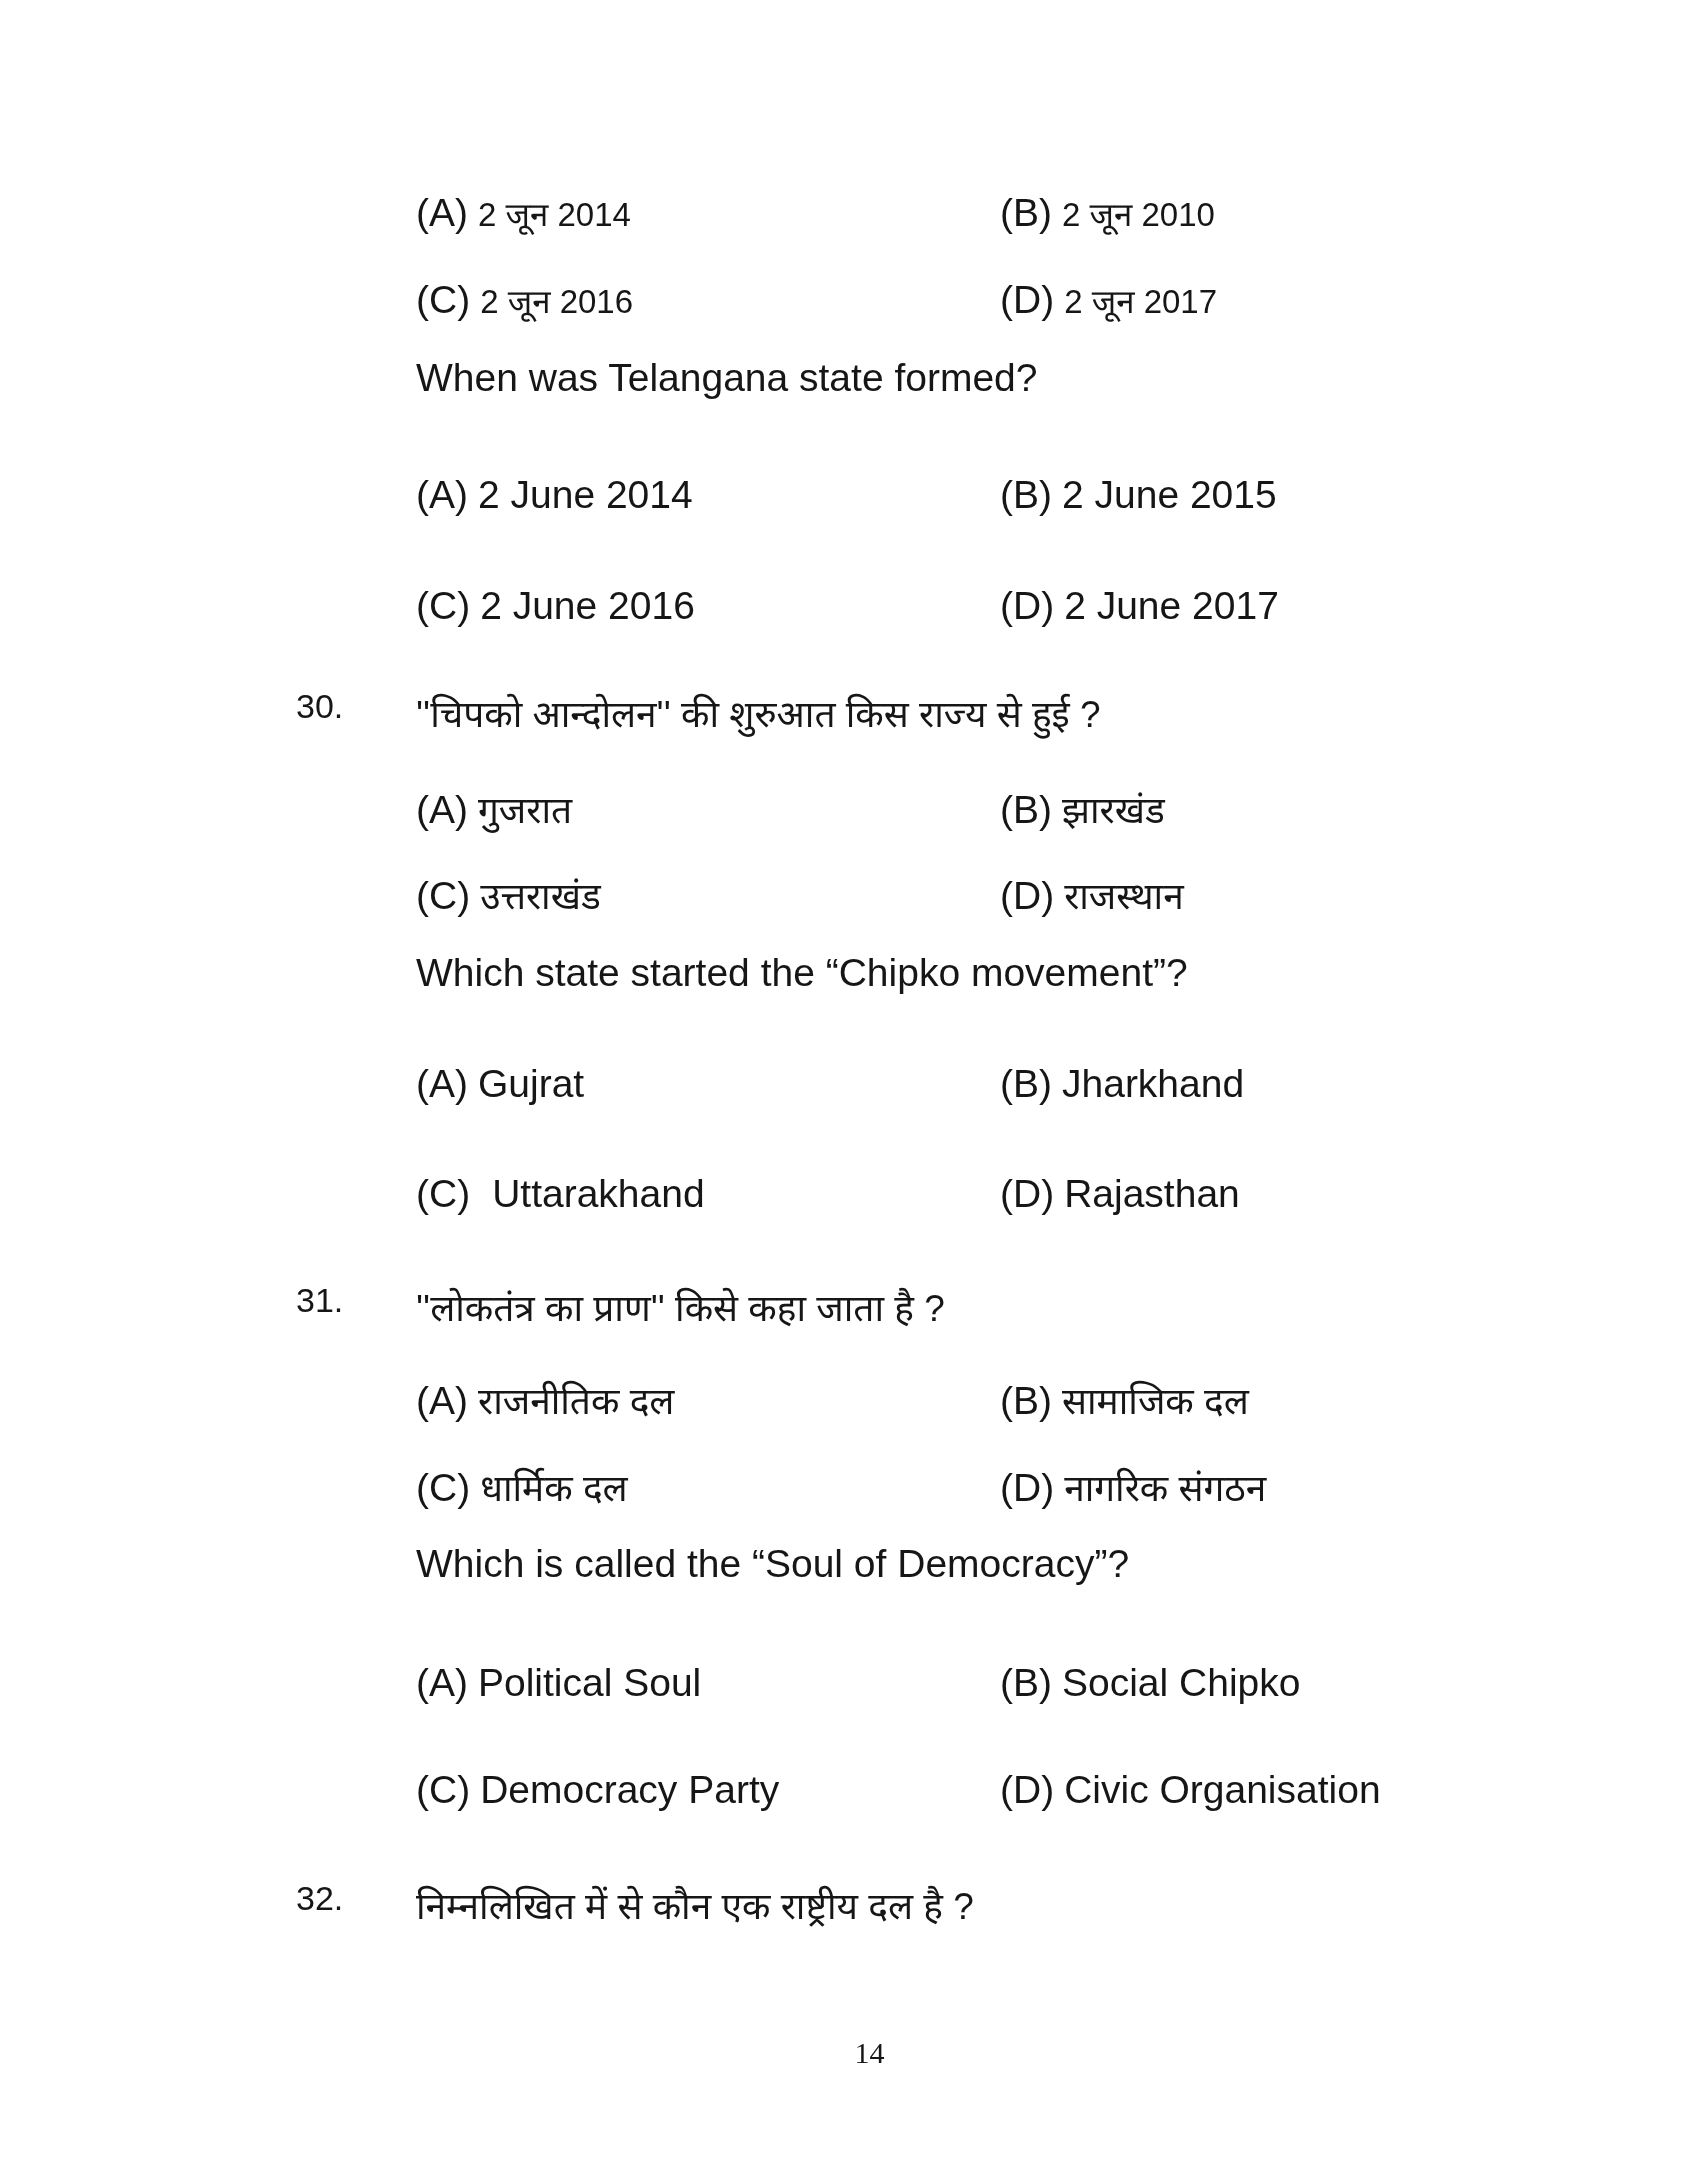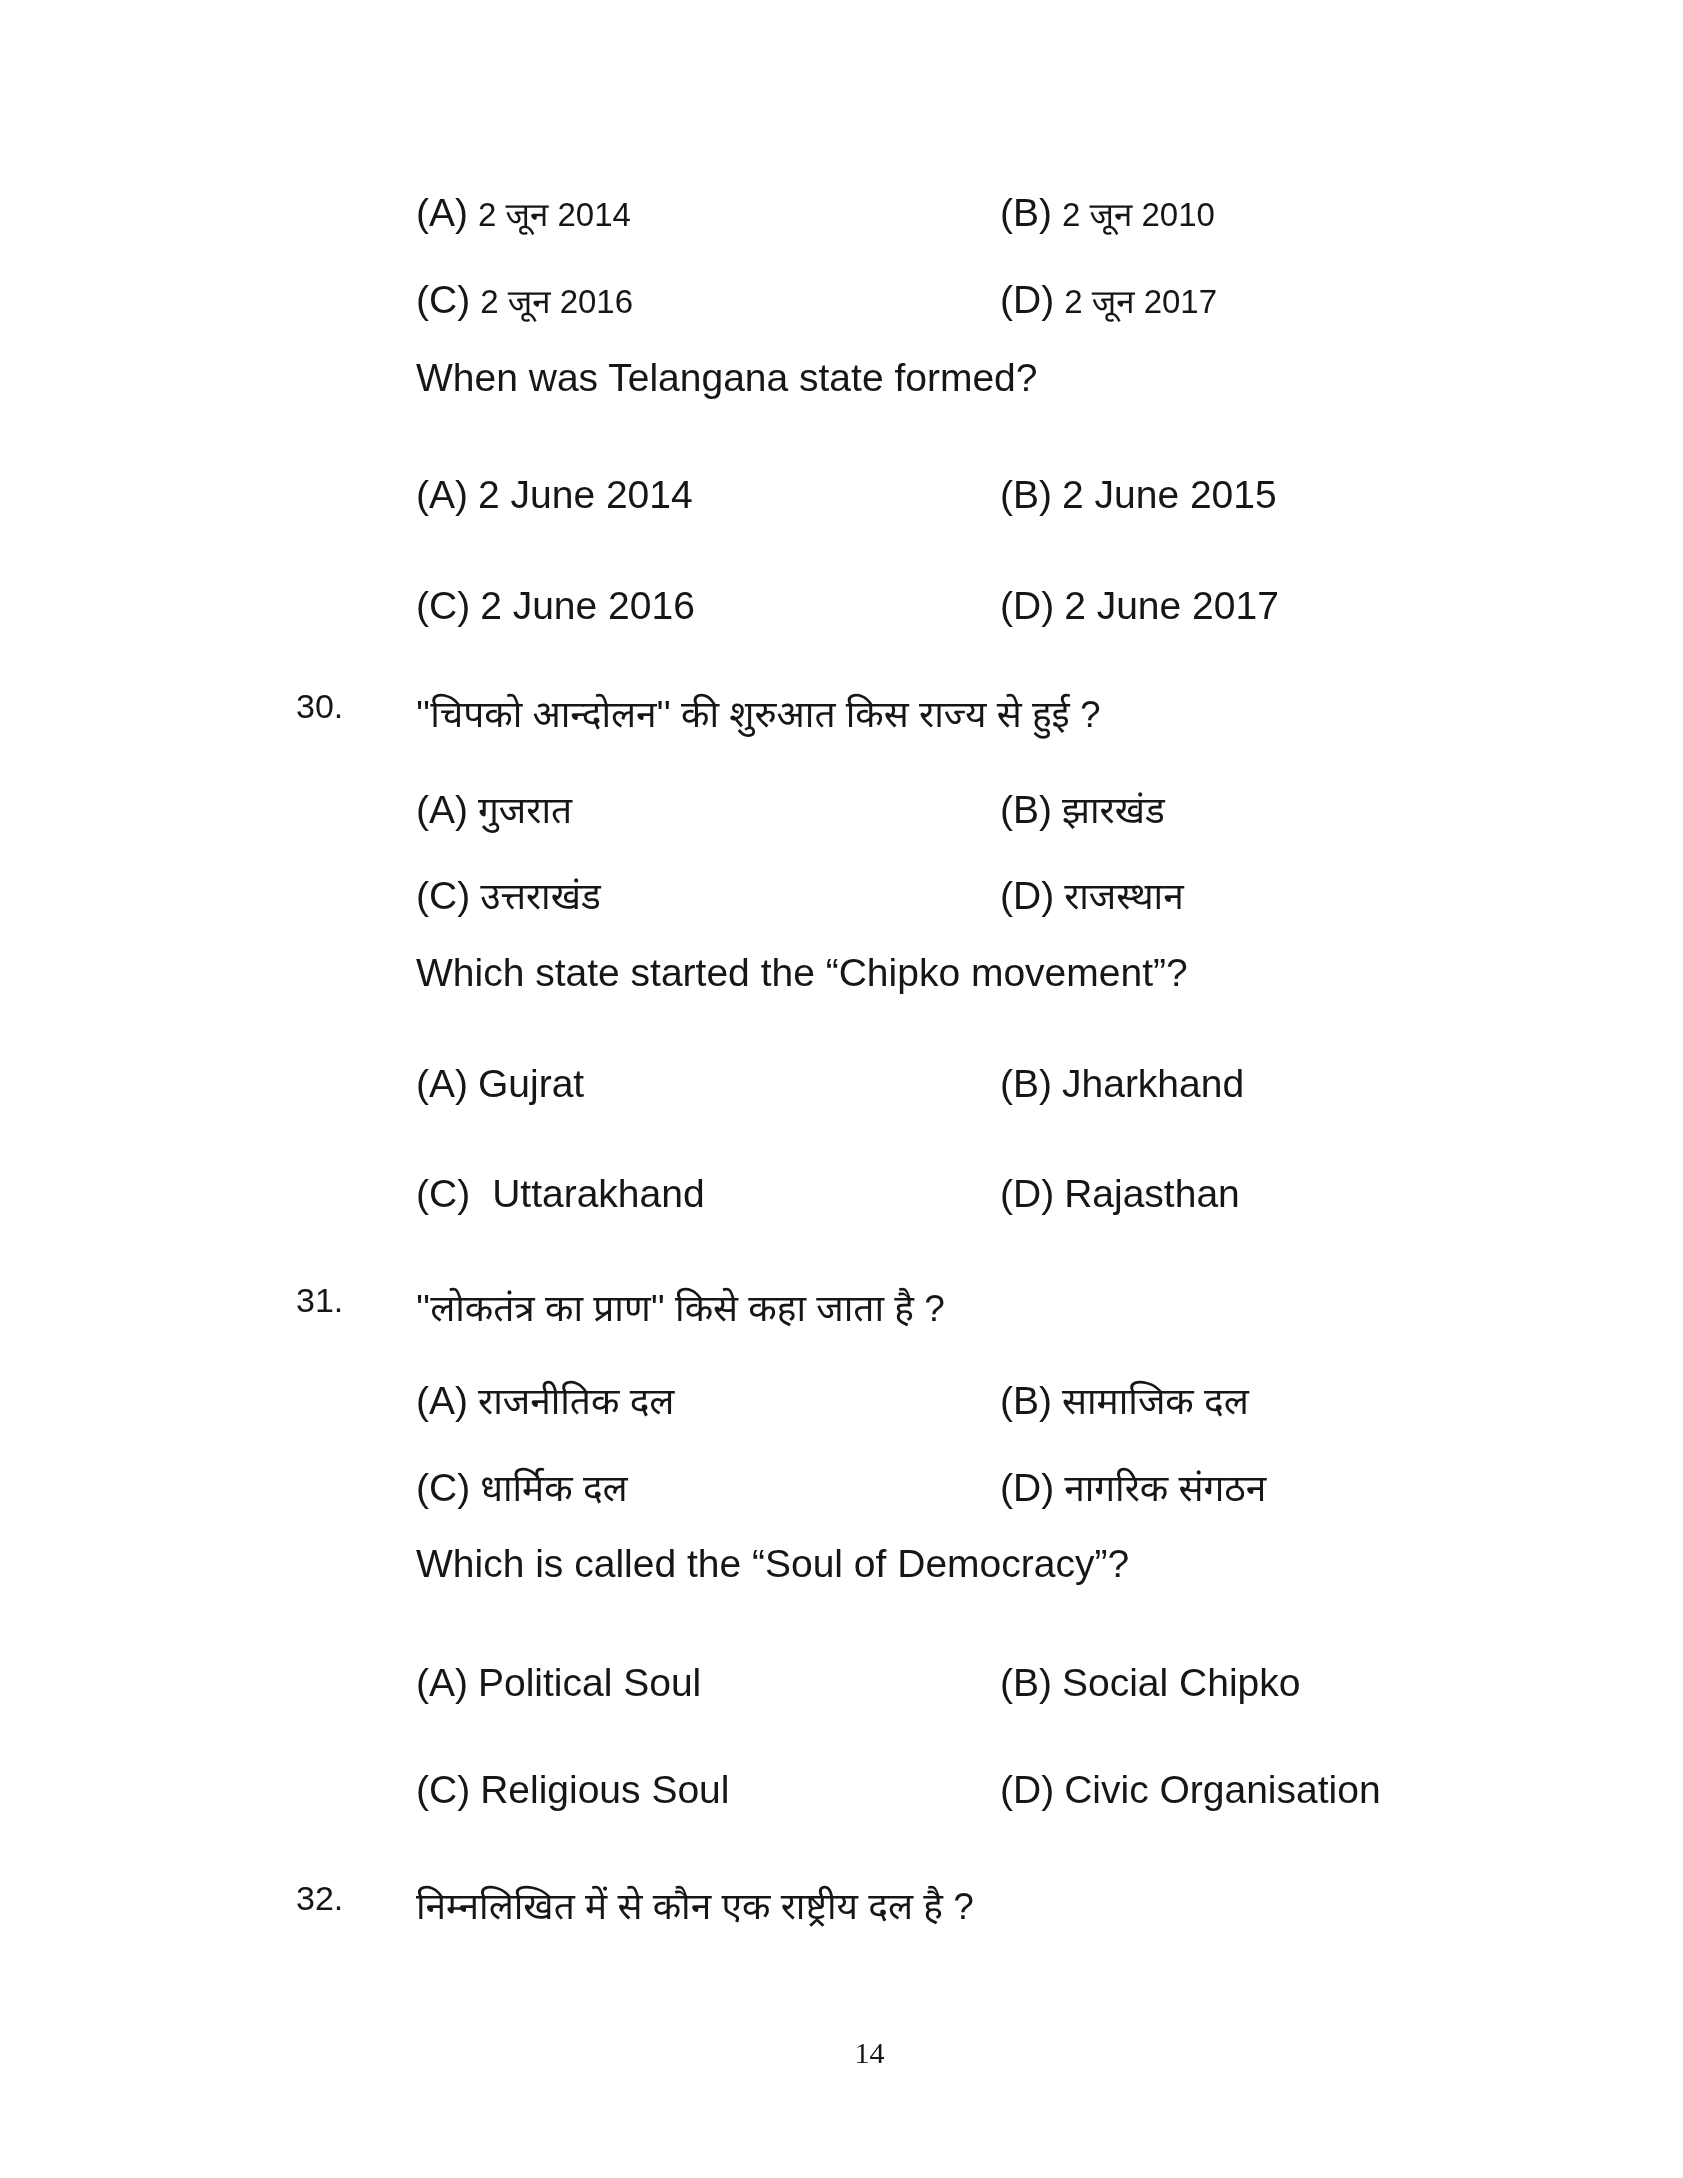--- a/index.html
+++ b/index.html
@@ -163,21 +163,21 @@
     <span class="opt col-a">
       <span class="opt-label">(A)</span><span class="en">Political Soul</span>
     </span>
     <span class="opt col-b">
       <span class="opt-label">(B)</span><span class="en">Social Chipko</span>
     </span>
   </div>
 
   <div class="row" style="top:1768px">
     <span class="opt col-a">
-      <span class="opt-label">(C)</span><span class="en">Religious Soul</span>
+      <span class="opt-label">(C)</span><span class="en">Democracy Party</span>
     </span>
     <span class="opt col-b">
       <span class="opt-label">(D)</span><span class="en">Civic Organisation</span>
     </span>
   </div>
 
   <div class="row" style="top:1879px">
     <span class="qnum col-q">32.</span>
     <span class="hi col-a">निम्नलिखित में से कौन एक राष्ट्रीय दल है ?</span>
   </div>

